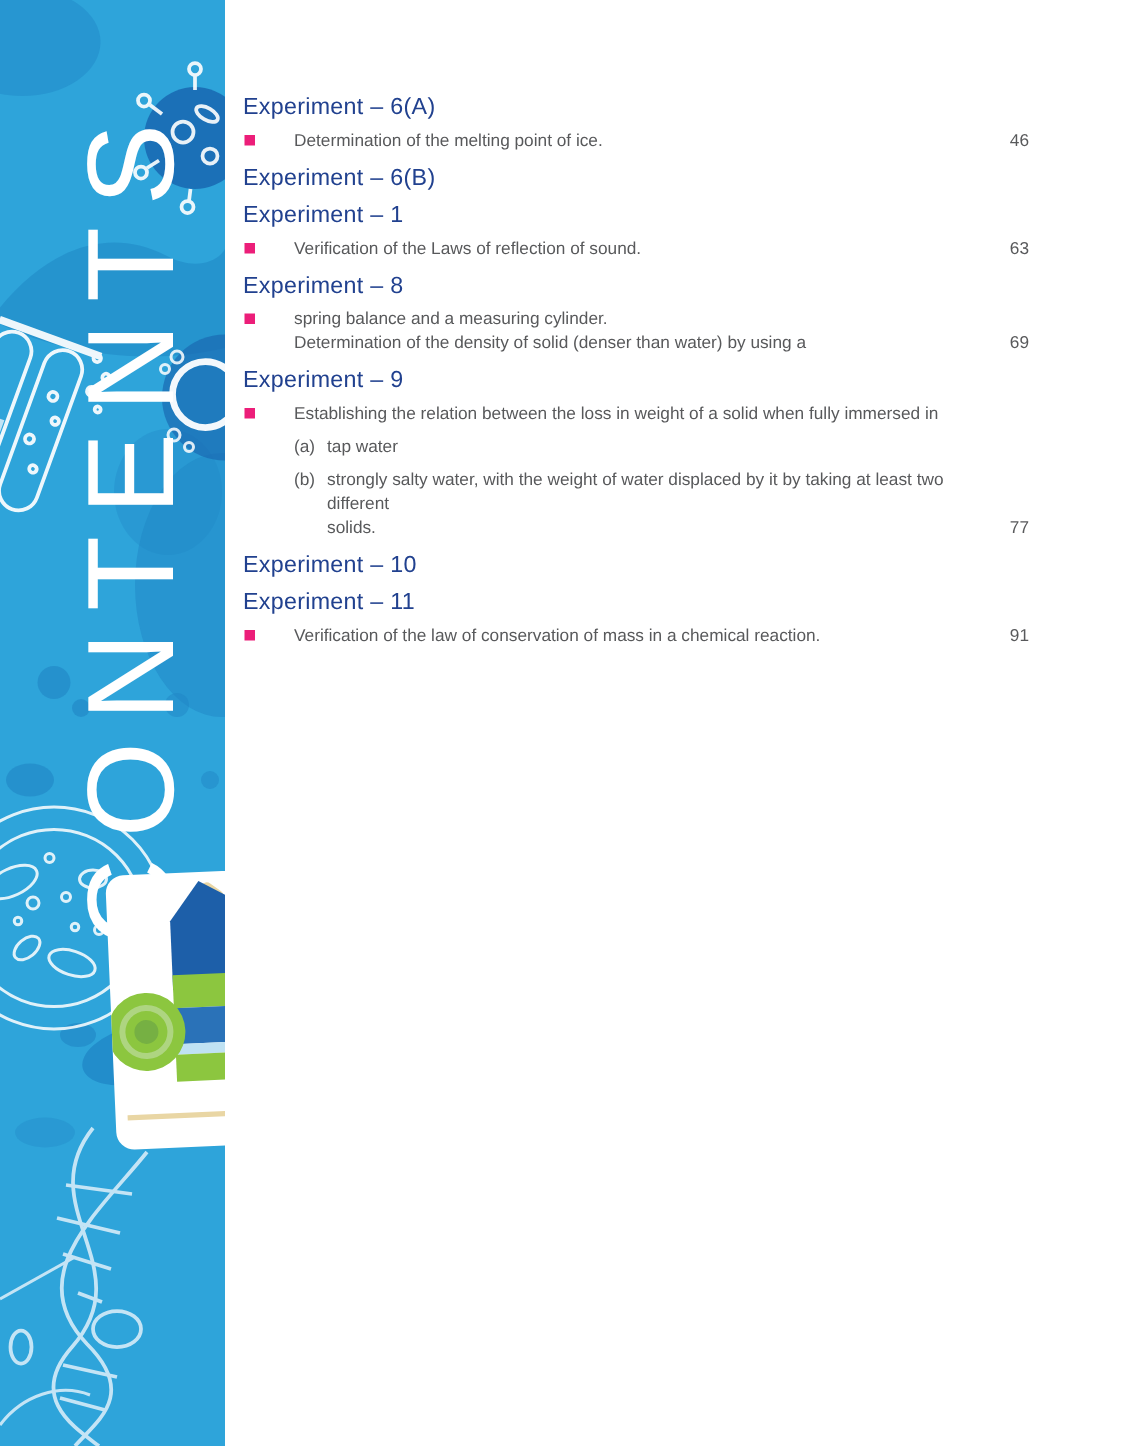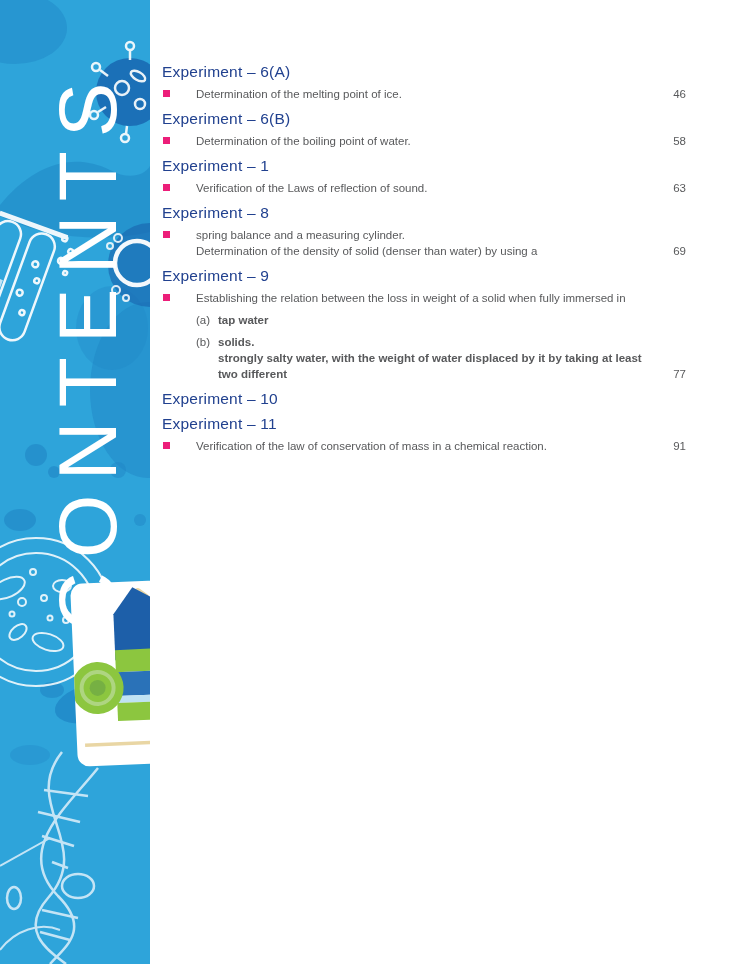--- a/index.html
+++ b/index.html
@@ -46,21 +46,21 @@
     flex:none; width:7px; height:7px; background:#ec1e79;
     margin:4px 10px 0 1px;
   }
   .itext { flex:1 1 auto; padding-right:10px; }
   .pnum  { flex:none; align-self:flex-end; color:#58595b; }
   .subitem {
     display:flex; align-items:flex-start; margin:6px 0 0 34px;
     color:#58595b; font-size:11.5px; line-height:16px;
   }
   .slabel { flex:none; width:22px; }
-  .stext  { flex:1 1 auto; padding-right:10px;font-weight:bold; }
+  .stext  { flex:1 1 auto; padding-right:10px; }
 </style>
 </head>
 <body>
 
 <div class="sidebar">
   <svg class="art" width="150" height="964" viewBox="0 0 150 964">
 
     <g fill="#1f86c5">
       <ellipse cx="15" cy="28" rx="52" ry="36" opacity="0.45"></ellipse>
       <path d="M0,205 C30,168 70,150 110,170 C128,180 144,176 150,166 L150,232 C100,244 40,236 0,216 Z" opacity="0.55"></path>
@@ -176,25 +176,20 @@
     <h2 class="heading">Experiment – 6(A)</h2>
     <div class="item">
       <span class="bullet"></span>
       <span class="itext">Determination of the melting point of ice.</span>
       <span class="pnum">46</span>
     </div>
   </section>
 
   <section class="entry">
     <h2 class="heading">Experiment – 6(B)</h2>
-    <div class="item">
-      <span class="bullet"></span>
-      <span class="itext">Determination of the boiling point of water.</span>
-      <span class="pnum">58</span>
-    </div>
   </section>
 
   <section class="entry">
     <h2 class="heading">Experiment – 1</h2>
     <div class="item">
       <span class="bullet"></span>
       <span class="itext">Verification of the Laws of reflection of sound.</span>
       <span class="pnum">63</span>
     </div>
   </section>
@@ -217,22 +212,22 @@
       <span class="bullet"></span>
       <span class="itext">Establishing the relation between the loss in weight of a solid when fully immersed in</span>
     </div>
     <div class="subitem">
       <span class="slabel">(a)</span>
       <span class="stext">tap water</span>
     </div>
     <div class="subitem">
       <span class="slabel">(b)</span>
       <span class="stext">
+        <div>strongly salty water, with the weight of water displaced by it by taking at least two different</div>
         <div>solids.</div>
-        <div>strongly salty water, with the weight of water displaced by it by taking at least two different</div>
       </span>
       <span class="pnum">77</span>
     </div>
   </section>
 
   <section class="entry">
     <h2 class="heading">Experiment – 10</h2>
   </section>
 
   <section class="entry">

